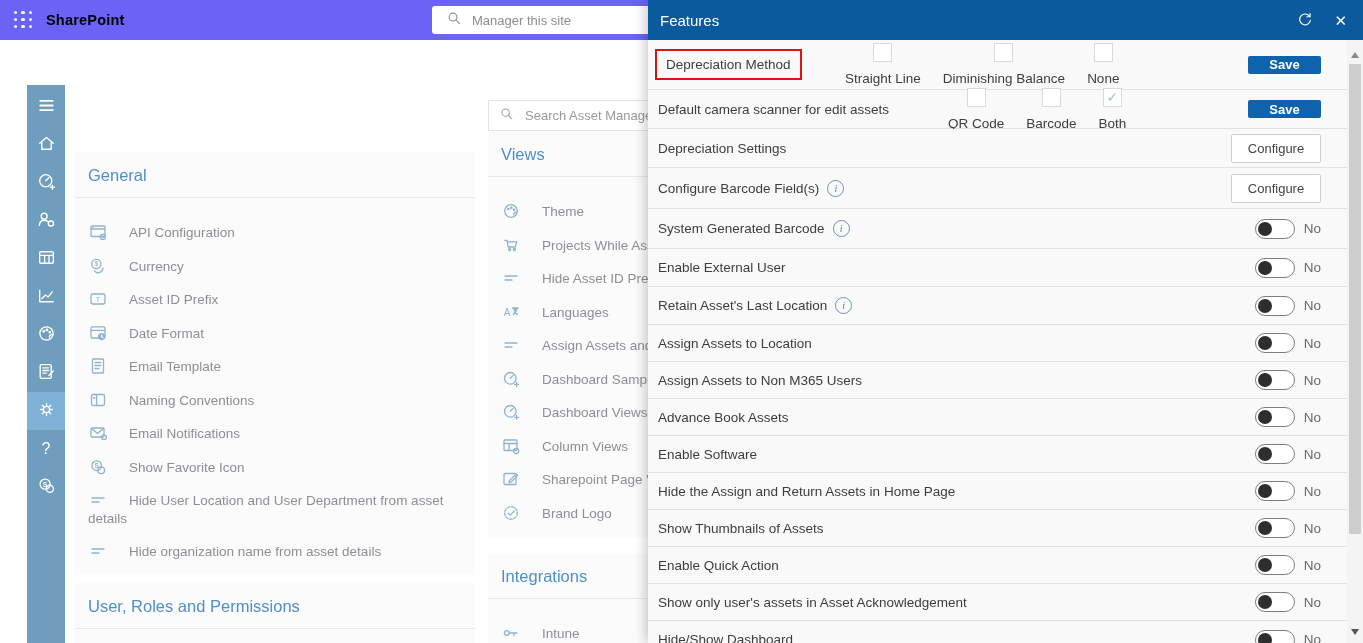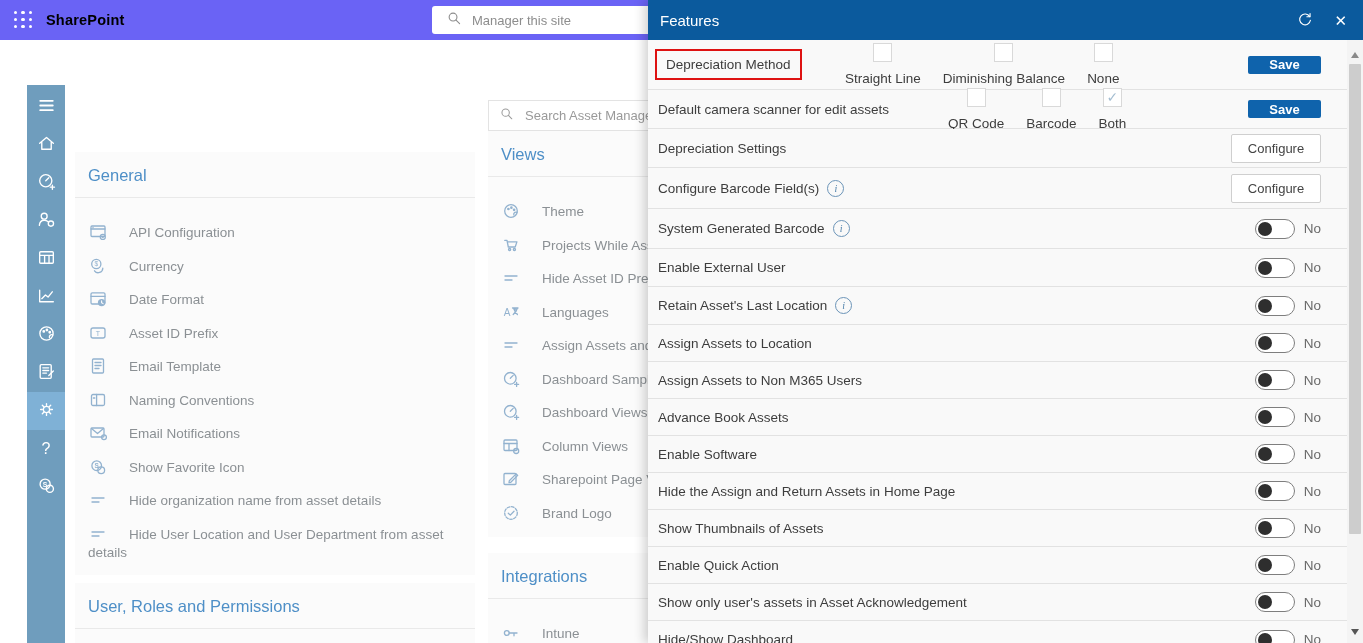--- a/index.html
+++ b/index.html
@@ -175,53 +175,53 @@
                 <path d="M3 7 H17 M5 5.5 H5.01"></path>
                 <circle cx="14.8" cy="14.9" r="2.5"></circle>
                 <circle cx="14.8" cy="14.9" r="0.5"></circle>
               </svg></span><span>API Configuration</span></div>
           <div class="s-item"><span class="ic"><svg width="20" height="20" viewBox="0 0 20 20" fill="none" stroke="currentColor" stroke-width="1.3" stroke-linecap="round" stroke-linejoin="round">
                 <circle cx="8.3" cy="8" r="4.6"></circle>
                 <path d="M6.5 14.8 a4.6 4.6 0 0 0 8.3-2.6"></path>
                 <text x="8.3" y="10.4" font-size="6.5" stroke="none" fill="currentColor" text-anchor="middle">$</text>
               </svg></span><span>Currency</span></div>
           <div class="s-item"><span class="ic"><svg width="20" height="20" viewBox="0 0 20 20" fill="none" stroke="currentColor" stroke-width="1.3" stroke-linecap="round" stroke-linejoin="round">
+                <rect x="3" y="5" width="14" height="10" rx="2"></rect>
+                <text x="10" y="12.8" font-size="7" stroke="none" fill="currentColor" text-anchor="middle">T</text>
+              </svg></span><span>Asset ID Prefix</span></div>
+          <div class="s-item"><span class="ic"><svg width="20" height="20" viewBox="0 0 20 20" fill="none" stroke="currentColor" stroke-width="1.3" stroke-linecap="round" stroke-linejoin="round">
                 <rect x="3" y="3.8" width="14" height="11.2" rx="1.3"></rect>
                 <path d="M3 7.3 H17"></path>
                 <circle cx="13.6" cy="13.6" r="3.7" fill="currentColor" stroke="none"></circle>
                 <path d="M13.6 11.9 V13.7 L15.1 14.6" stroke="#fbfbfb" stroke-width="1.1"></path>
               </svg></span><span>Date Format</span></div>
           <div class="s-item"><span class="ic"><svg width="20" height="20" viewBox="0 0 20 20" fill="none" stroke="currentColor" stroke-width="1.3" stroke-linecap="round" stroke-linejoin="round">
-                <rect x="3" y="5" width="14" height="10" rx="2"></rect>
-                <text x="10" y="12.8" font-size="7" stroke="none" fill="currentColor" text-anchor="middle">T</text>
-              </svg></span><span>Asset ID Prefix</span></div>
-          <div class="s-item"><span class="ic"><svg width="20" height="20" viewBox="0 0 20 20" fill="none" stroke="currentColor" stroke-width="1.3" stroke-linecap="round" stroke-linejoin="round">
                 <rect x="4.5" y="3" width="11" height="14" rx="1"></rect>
                 <path d="M7 6.5 H13 M7 9.5 H13 M7 12.5 H11"></path>
               </svg></span><span>Email Template</span></div>
           <div class="s-item"><span class="ic"><svg width="20" height="20" viewBox="0 0 20 20" fill="none" stroke="currentColor" stroke-width="1.3" stroke-linecap="round" stroke-linejoin="round">
                 <rect x="3.5" y="4.5" width="13" height="11" rx="1.5"></rect>
                 <path d="M8.6 4.5 V15.5 M5.4 8 H6.8"></path>
               </svg></span><span>Naming Conventions</span></div>
           <div class="s-item"><span class="ic"><svg width="20" height="20" viewBox="0 0 20 20" fill="none" stroke="currentColor" stroke-width="1.3" stroke-linecap="round" stroke-linejoin="round">
                 <rect x="3" y="5" width="13" height="9" rx="1"></rect>
                 <path d="M3.5 5.5 L9.5 10.5 L15.5 5.5"></path>
                 <circle cx="16" cy="14.2" r="2.4"></circle>
               </svg></span><span>Email Notifications</span></div>
           <div class="s-item"><span class="ic"><svg width="20" height="20" viewBox="0 0 20 20" fill="none" stroke="currentColor" stroke-width="1.3" stroke-linecap="round" stroke-linejoin="round">
                 <circle cx="8.7" cy="8.7" r="4.8"></circle>
                 <circle cx="13.2" cy="13.2" r="3.4"></circle>
                 <text x="8.7" y="11" font-size="6.5" stroke="none" fill="currentColor" text-anchor="middle" font-weight="bold">S</text>
               </svg></span><span>Show Favorite Icon</span></div>
           <div class="s-item"><span class="ic"><svg width="20" height="20" viewBox="0 0 20 20" fill="none" stroke="currentColor" stroke-width="1.3" stroke-linecap="round" stroke-linejoin="round">
                 <path d="M4 8 H16 M4 12 H11"></path>
+              </svg></span><span>Hide User Location and User Department from asset details</span></div>
+          <div class="s-item"><span class="ic"><svg width="20" height="20" viewBox="0 0 20 20" fill="none" stroke="currentColor" stroke-width="1.3" stroke-linecap="round" stroke-linejoin="round">
+                <path d="M4 8 H16 M4 12 H11"></path>
               </svg></span><span>Hide organization name from asset details</span></div>
-          <div class="s-item"><span class="ic"><svg width="20" height="20" viewBox="0 0 20 20" fill="none" stroke="currentColor" stroke-width="1.3" stroke-linecap="round" stroke-linejoin="round">
-                <path d="M4 8 H16 M4 12 H11"></path>
-              </svg></span><span>Hide User Location and User Department from asset details</span></div>
         </div>
     </div>
     <div class="card">
       <h2 class="card-title">User, Roles and Permissions</h2>
 
     </div>
   </div>
 
   <div class="col2">
     <div class="asset-search">

